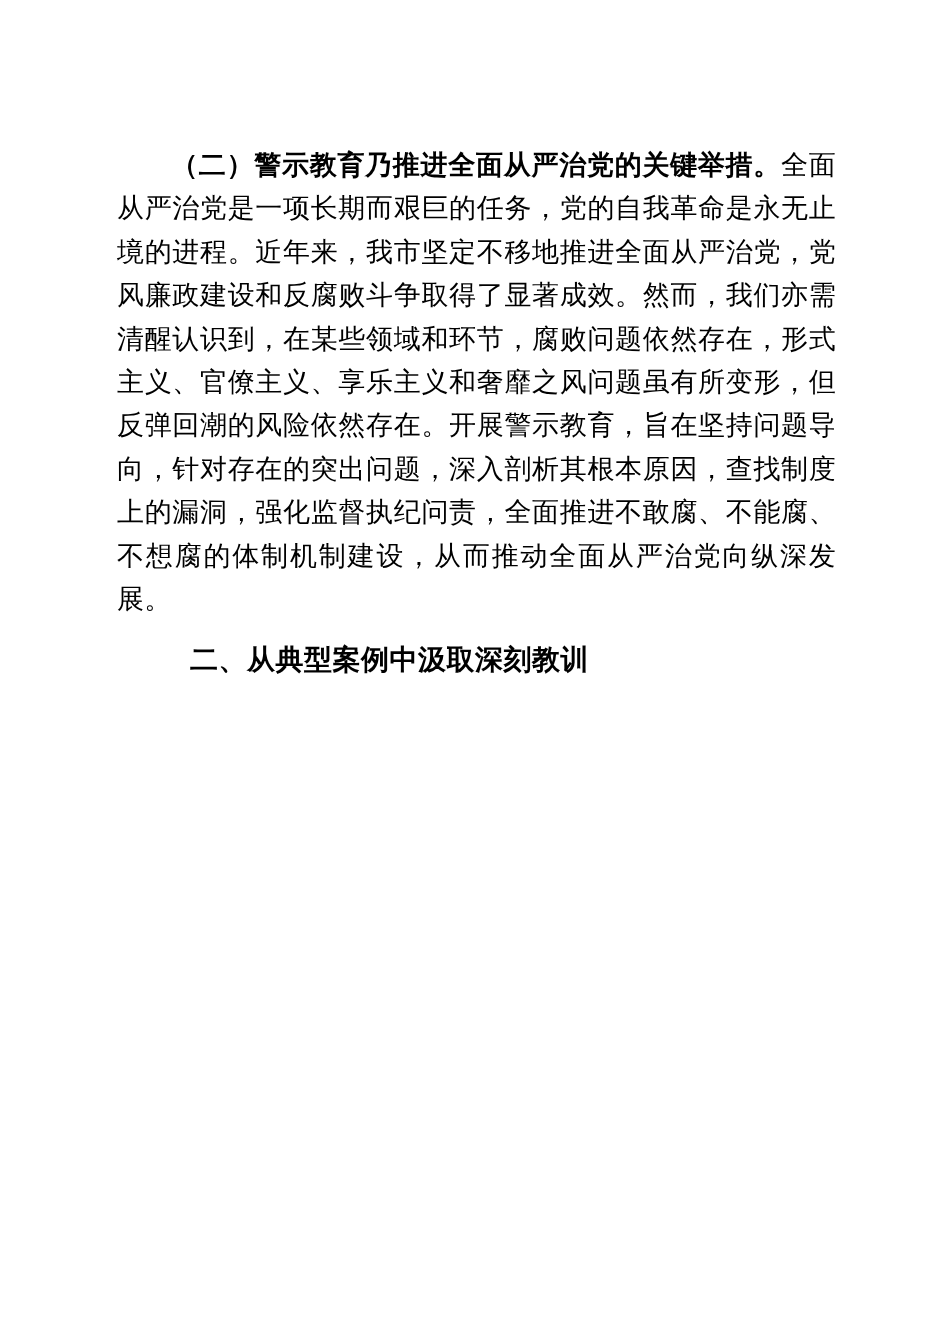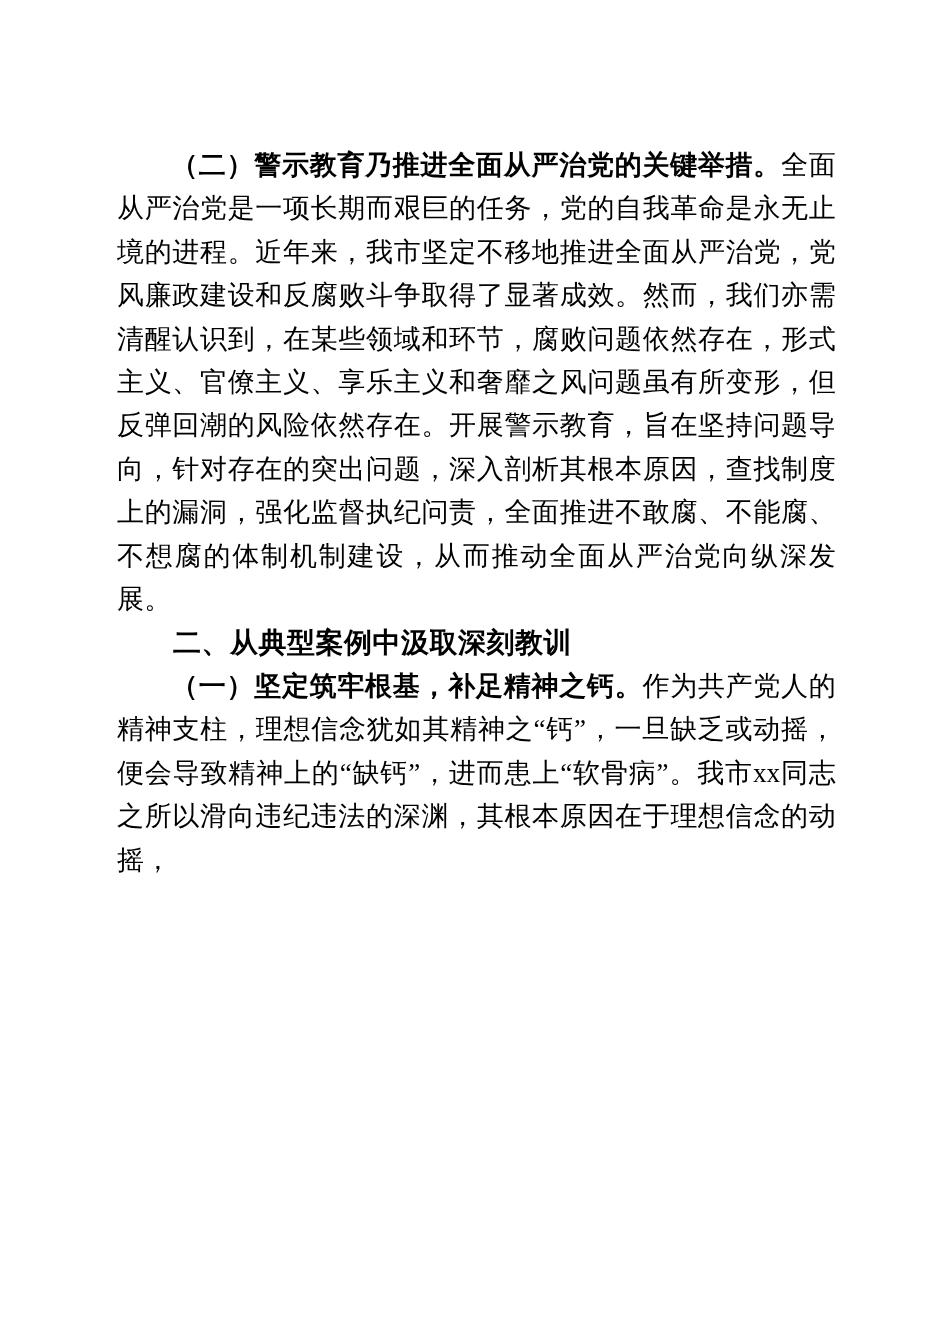--- a/index.html
+++ b/index.html
@@ -30,36 +30,35 @@
     text-align: justify;
     text-justify: inter-ideograph;
     text-indent: 2em;
     letter-spacing: 0.2px;
     word-break: break-all;
   }
   .para .lead {
     font-weight: bold;
   }
   .heading {
-    margin: 0;
+    margin: 17px;
     font-family: "Liberation Sans", "DejaVu Sans", sans-serif;
     font-size: 28px;
     font-weight: bold;
     line-height: 43.4px;
     text-indent: 2em;
     letter-spacing: 0.5px;
   }
 </style>
 </head>
 <body>
 
 <div class="page">
   <div class="content">
 
     <p class="para"><span class="lead">（二）警示教育乃推进全面从严治党的关键举措。</span><span>全面从严治党是一项长期而艰巨的任务，党的自我革命是永无止境的进程。近年来，我市坚定不移地推进全面从严治党，党风廉政建设和反腐败斗争取得了显著成效。然而，我们亦需清醒认识到，在某些领域和环节，腐败问题依然存在，形式主义、官僚主义、享乐主义和奢靡之风问题虽有所变形，但反弹回潮的风险依然存在。开展警示教育，旨在坚持问题导向，针对存在的突出问题，深入剖析其根本原因，查找制度上的漏洞，强化监督执纪问责，全面推进不敢腐、不能腐、不想腐的体制机制建设，从而推动全面从严治党向纵深发展。</span></p>
 
 
     <h2 class="heading">二、从典型案例中汲取深刻教训</h2>
 
-    <p class="para"><span class="lead">（一）坚定筑牢根基，补足精神之钙。</span><span>作为共产党人的精神支柱，理想信念犹如其精神之“钙”，一旦缺乏或动摇，便会导致精神上的“缺钙”，进而患上“软骨病”。我市xx同志之所以滑向违纪违法的深渊，其根本原因在于理想信念的动摇，</span></p>
 
   </div>
 </div>
 
 </body></html>

